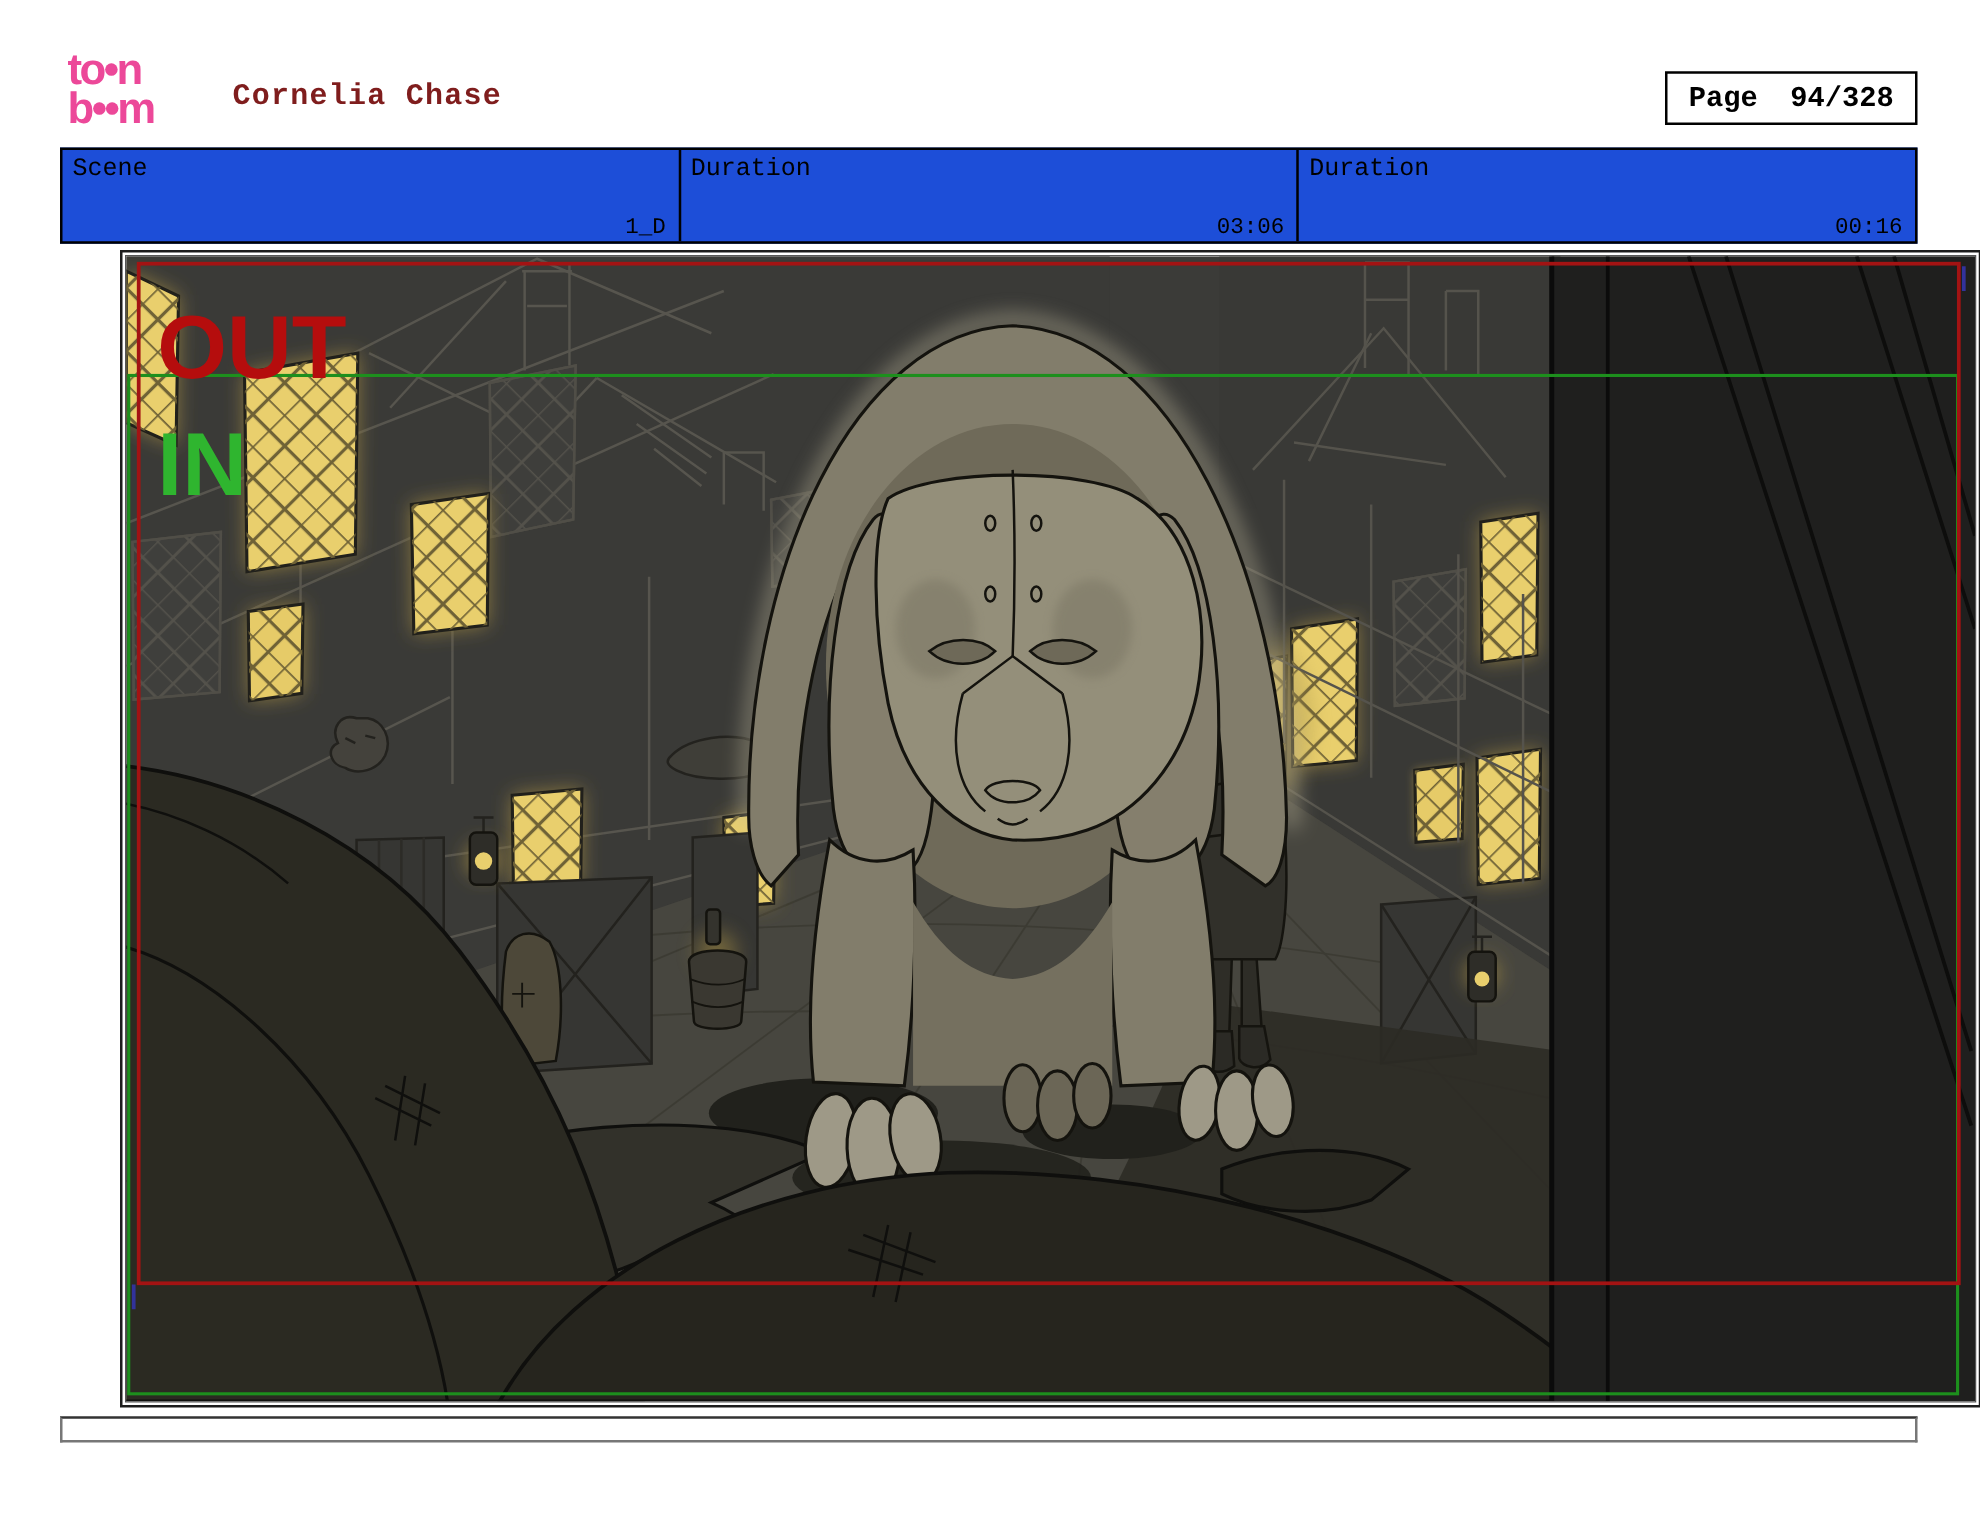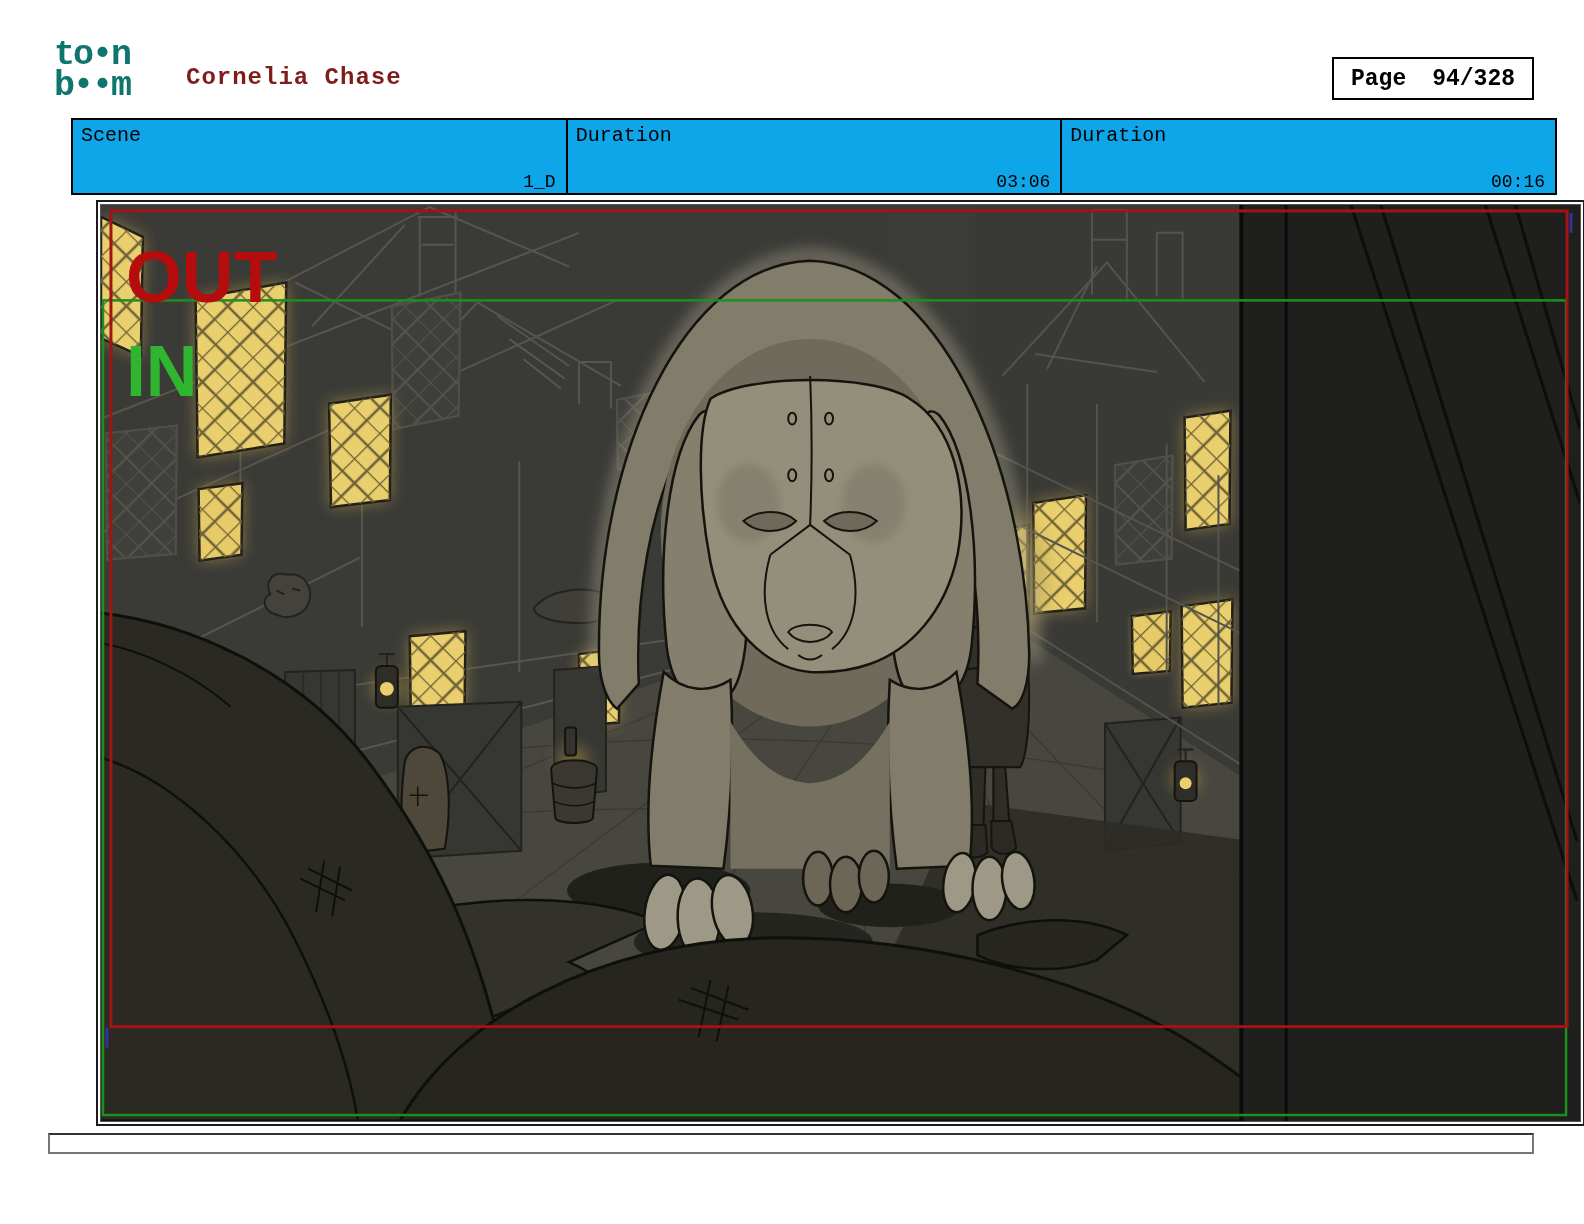--- a/index.html
+++ b/index.html
@@ -1,25 +1,25 @@
 <!DOCTYPE html>
 <html><head>
 <meta charset="utf-8">
 <style>
   html,body{margin:0;padding:0;background:#fff;}
   body{width:1584px;height:1224px;position:relative;font-family:"Liberation Sans",sans-serif;}
-  .logo{position:absolute;left:54px;top:40px;font-family:Liberation Mono, monospace;font-weight:900;
-        font-size:35px;line-height:31px;letter-spacing:-2px;color:#0f766e;}
+  .logo{position:absolute;left:54px;top:40px;font-family:Liberation Sans, sans-serif;font-weight:900;
+        font-size:35px;line-height:31px;letter-spacing:-2px;color:#ec4899;}
   .artist{position:absolute;left:186px;top:64px;font-family:"Liberation Mono",monospace;
           font-weight:700;font-size:24px;letter-spacing:1px;color:#7f1d1d;}
   .pagebox{position:absolute;left:1332px;top:57px;width:202px;height:43px;border:2px solid #000;
            box-sizing:border-box;display:flex;align-items:center;justify-content:center;gap:26px;
            font-family:"Liberation Mono",monospace;font-weight:700;font-size:23px;color:#000;}
   .inforow{position:absolute;left:48px;top:118px;width:1486px;height:77px;display:flex;
-           border:2px solid #000;box-sizing:border-box;background:#0ea5e9;margin-left:23px;}
+           border:2px solid #000;box-sizing:border-box;background:#1d4ed8;}
   .cell{flex:1;border-right:2px solid #000;position:relative;font-family:"Liberation Mono",monospace;
         font-size:20px;color:#000;}
   .cell:last-child{border-right:none;}
   .cell .lbl{position:absolute;left:8px;top:4px;}
   .cell .val{position:absolute;right:10px;bottom:1px;font-size:18px;}
   .panel{position:absolute;left:48px;top:200px;width:1489px;height:926px;border:2px solid #1c1c1c;
          box-sizing:border-box;padding:2px;background:#fff;margin-left:48px;}
   .panel-inner{width:100%;height:100%;border:1px solid #555;box-sizing:border-box;overflow:hidden;}
   .panel-inner svg{display:block;width:100%;height:100%;}
   .caption{position:absolute;left:48px;top:1133px;width:1486px;height:21px;border:2px solid #777;

